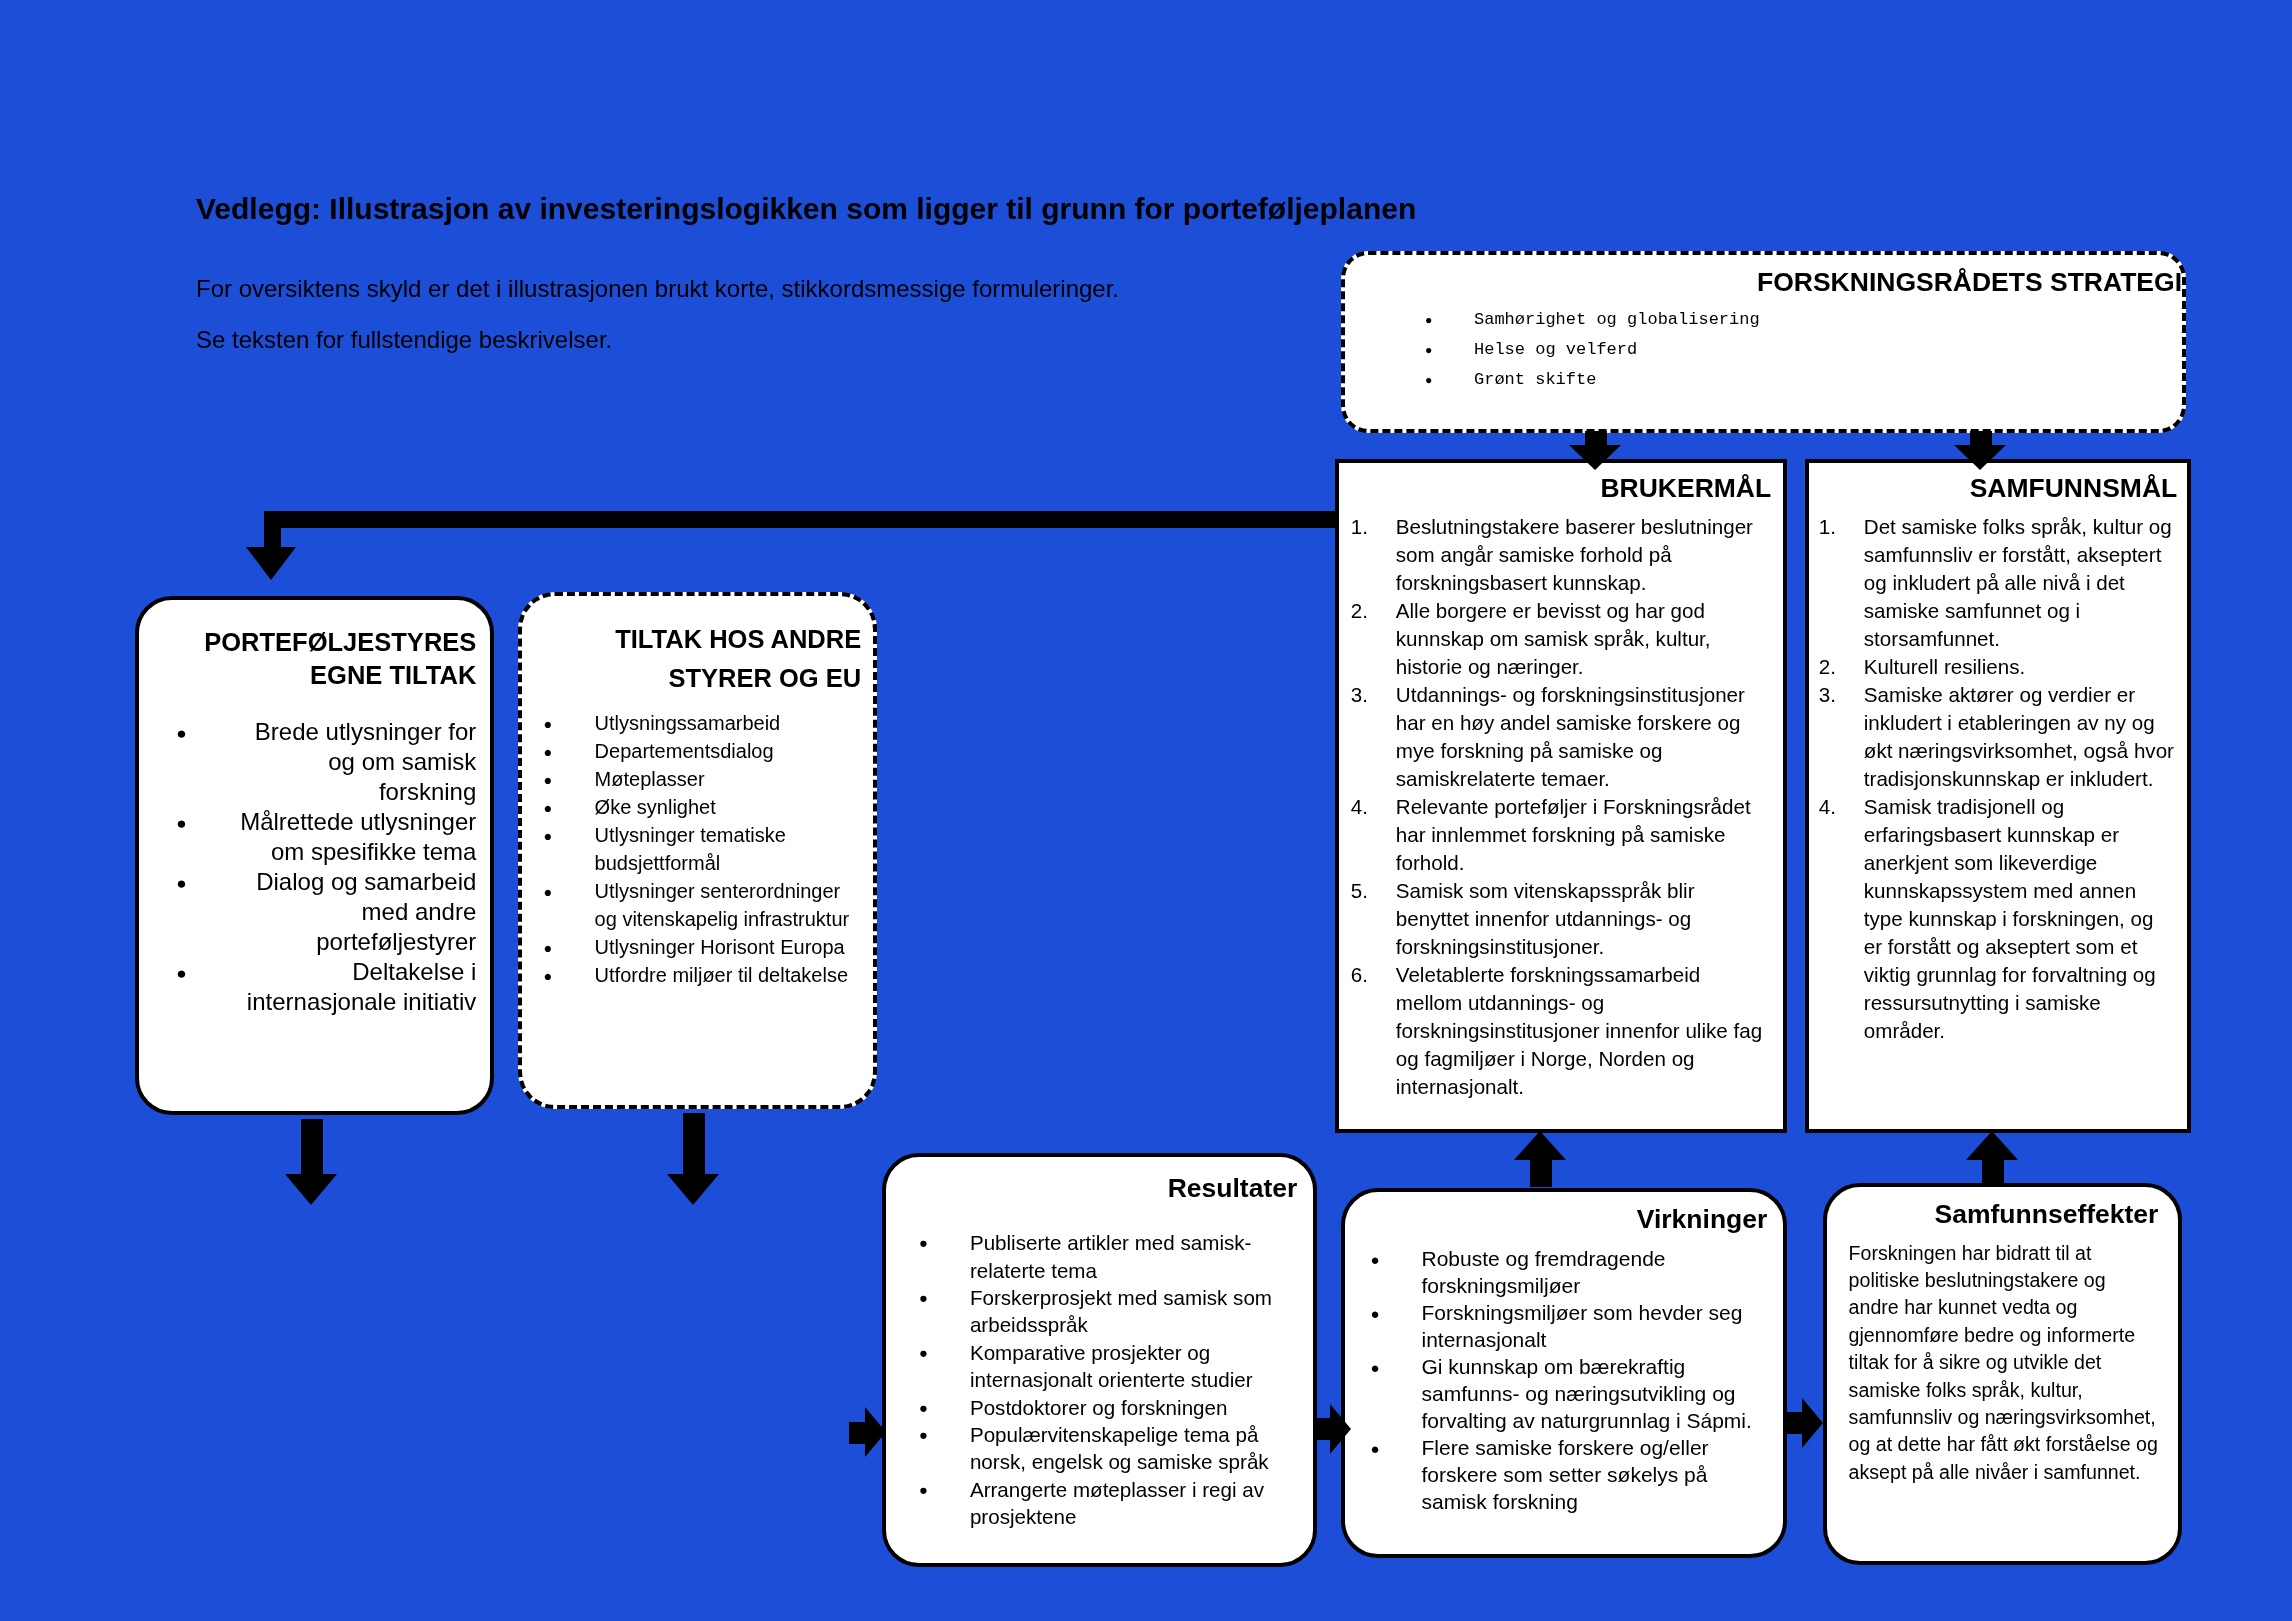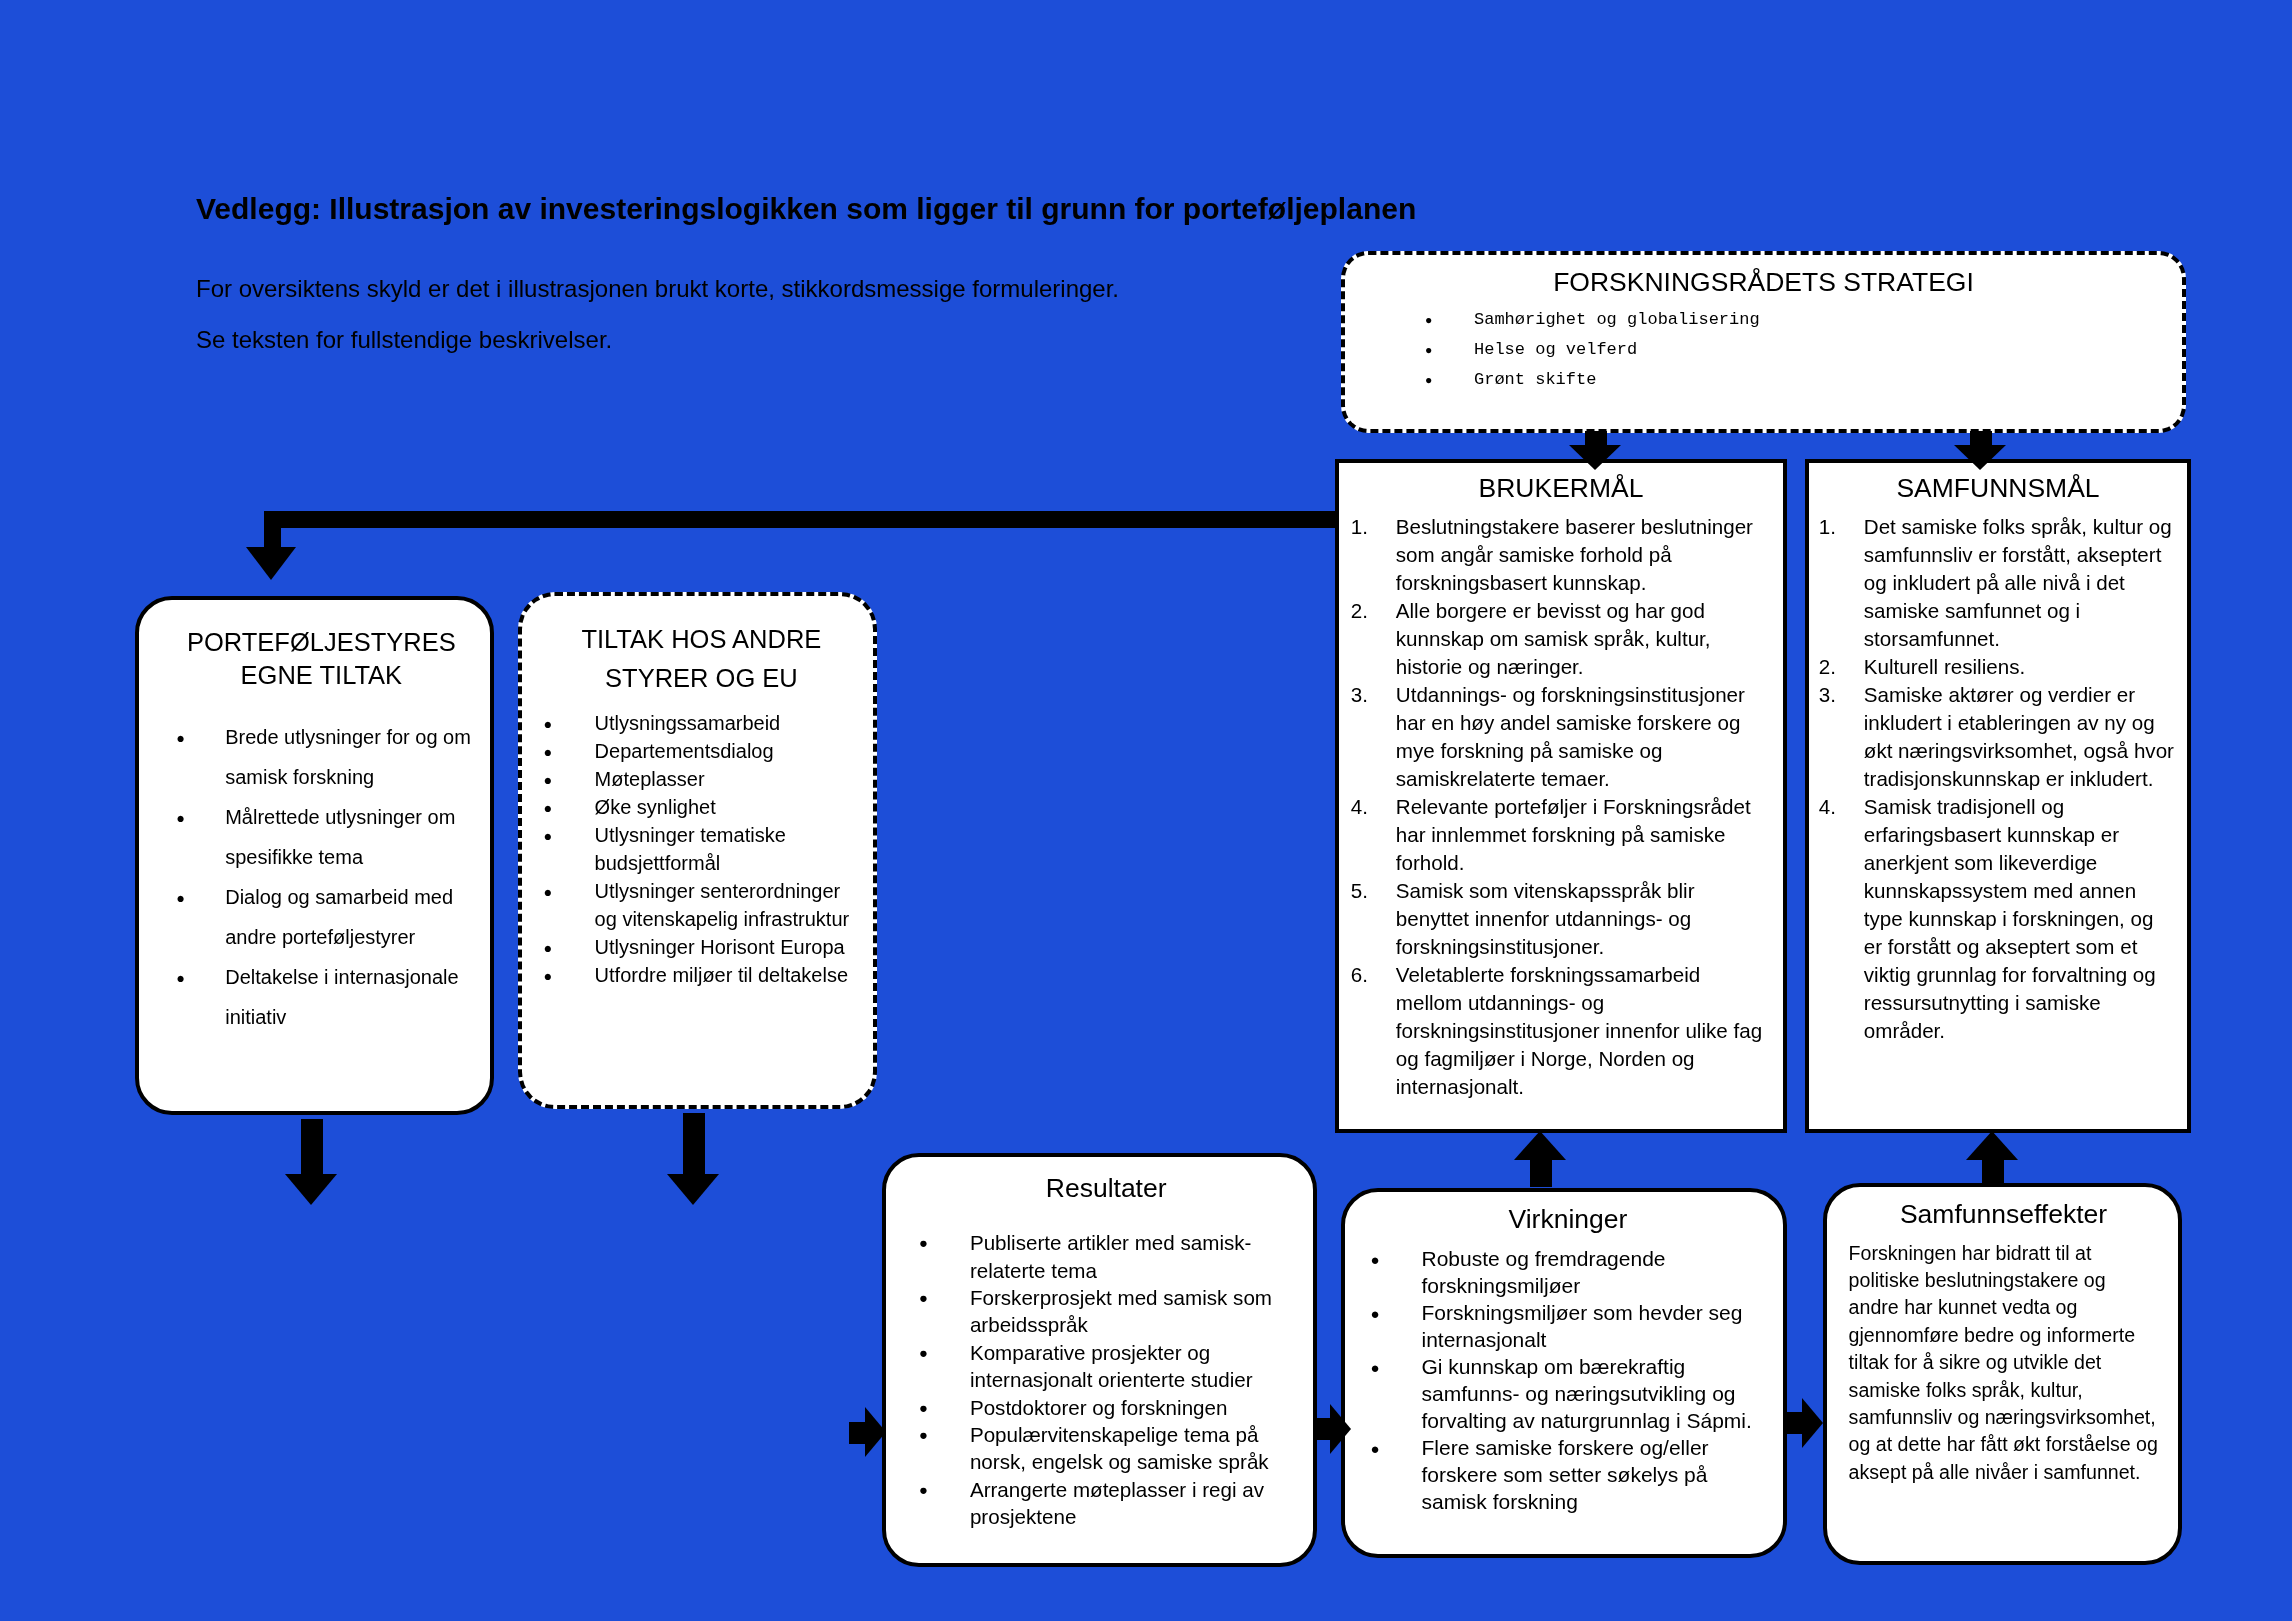--- a/index.html
+++ b/index.html
@@ -5,41 +5,41 @@
   html,body{margin:0;padding:0;background:#ffffff;}
   .canvas{
     position:relative;width:2293px;height:1621px;background:#1d4ed8;
     font-family:"Liberation Sans",sans-serif;color:#000;overflow:hidden;
   }
   .title{position:absolute;left:196px;top:192px;font-size:30px;font-weight:bold;white-space:nowrap;}
   .subtitle{position:absolute;left:196px;top:263px;font-size:24px;line-height:51px;}
   .box{position:absolute;box-sizing:border-box;border:4.9px solid #000;background:#fff;}
   .rounded{border-radius:37px;}
   .dashed{border-style:dashed;}
-  .box h2{margin:0;text-align:center;font-weight:normal;font-size:26.5px;}
+  .box h2{margin:0;text-align:right;font-weight:bold;font-size:26.5px;}
   
   ul.hlist,ol.hlist{list-style:none;margin:0;padding:0;}
   .hlist li{position:relative;margin:0;}
   ul.hlist li::before{content:"\25CF";position:absolute;left:0;top:1px;font-size:0.72em;}
   ol.hlist{counter-reset:it;}
   ol.hlist li{counter-increment:it;}
   ol.hlist li::before{content:counter(it) ".";position:absolute;left:0;}
   
   .strategy{left:1341px;top:251px;width:845px;height:182px;border-radius:27.4px;padding-top:11.8px;}
   .strategy ul{margin:7px 0 0 80px;font-size:17px;line-height:30px;font-family:Liberation Mono, monospace;}
   .strategy li{padding-left:49px;}
   
   .brukermal{left:1335px;top:459px;width:452px;height:674px;padding:9.8px 11.8px 0 11.8px;}
   .samfunnsmal{left:1805px;top:459px;width:386px;height:674px;padding:9.8px 9.8px 0 9.8px;}
   .goal ol{margin-top:8.8px;font-size:20.6px;line-height:28px;}
   .goal li{padding-left:45px;}
   
   .egne{left:135px;top:596px;width:359px;height:519px;padding:25.5px 13.7px 0 27.4px;}
   .egne h2{font-size:25.5px;line-height:33px;}
-  .egne ul{margin:25.5px 0 0 9.8px;font-size:20px;line-height:40px;}
+  .egne ul{margin:25.5px 0 0 9.8px;font-size:24px;line-height:30px;text-align:right;}
   .egne li{padding-left:49px;}
   .andre{left:518px;top:592px;width:359px;height:517px;padding:23.5px 11.8px 0 19.6px;}
   .andre h2{font-size:25.5px;line-height:39px;}
   .andre ul{margin:11.8px 0 0 2px;font-size:20px;line-height:28px;}
   .andre li{padding-left:51px;}
   
   .prosjekter{left:135px;top:1211px;width:716px;height:355px;padding:15.7px 19.6px 0 19.6px;}
   .prosjekter ul{margin:13.7px 0 0 41px;font-size:21.6px;line-height:32px;}
   .prosjekter li{padding-left:54px;}
   .resultater{left:882px;top:1153px;width:435px;height:414px;padding:15.7px 15.7px 0 29px;}

